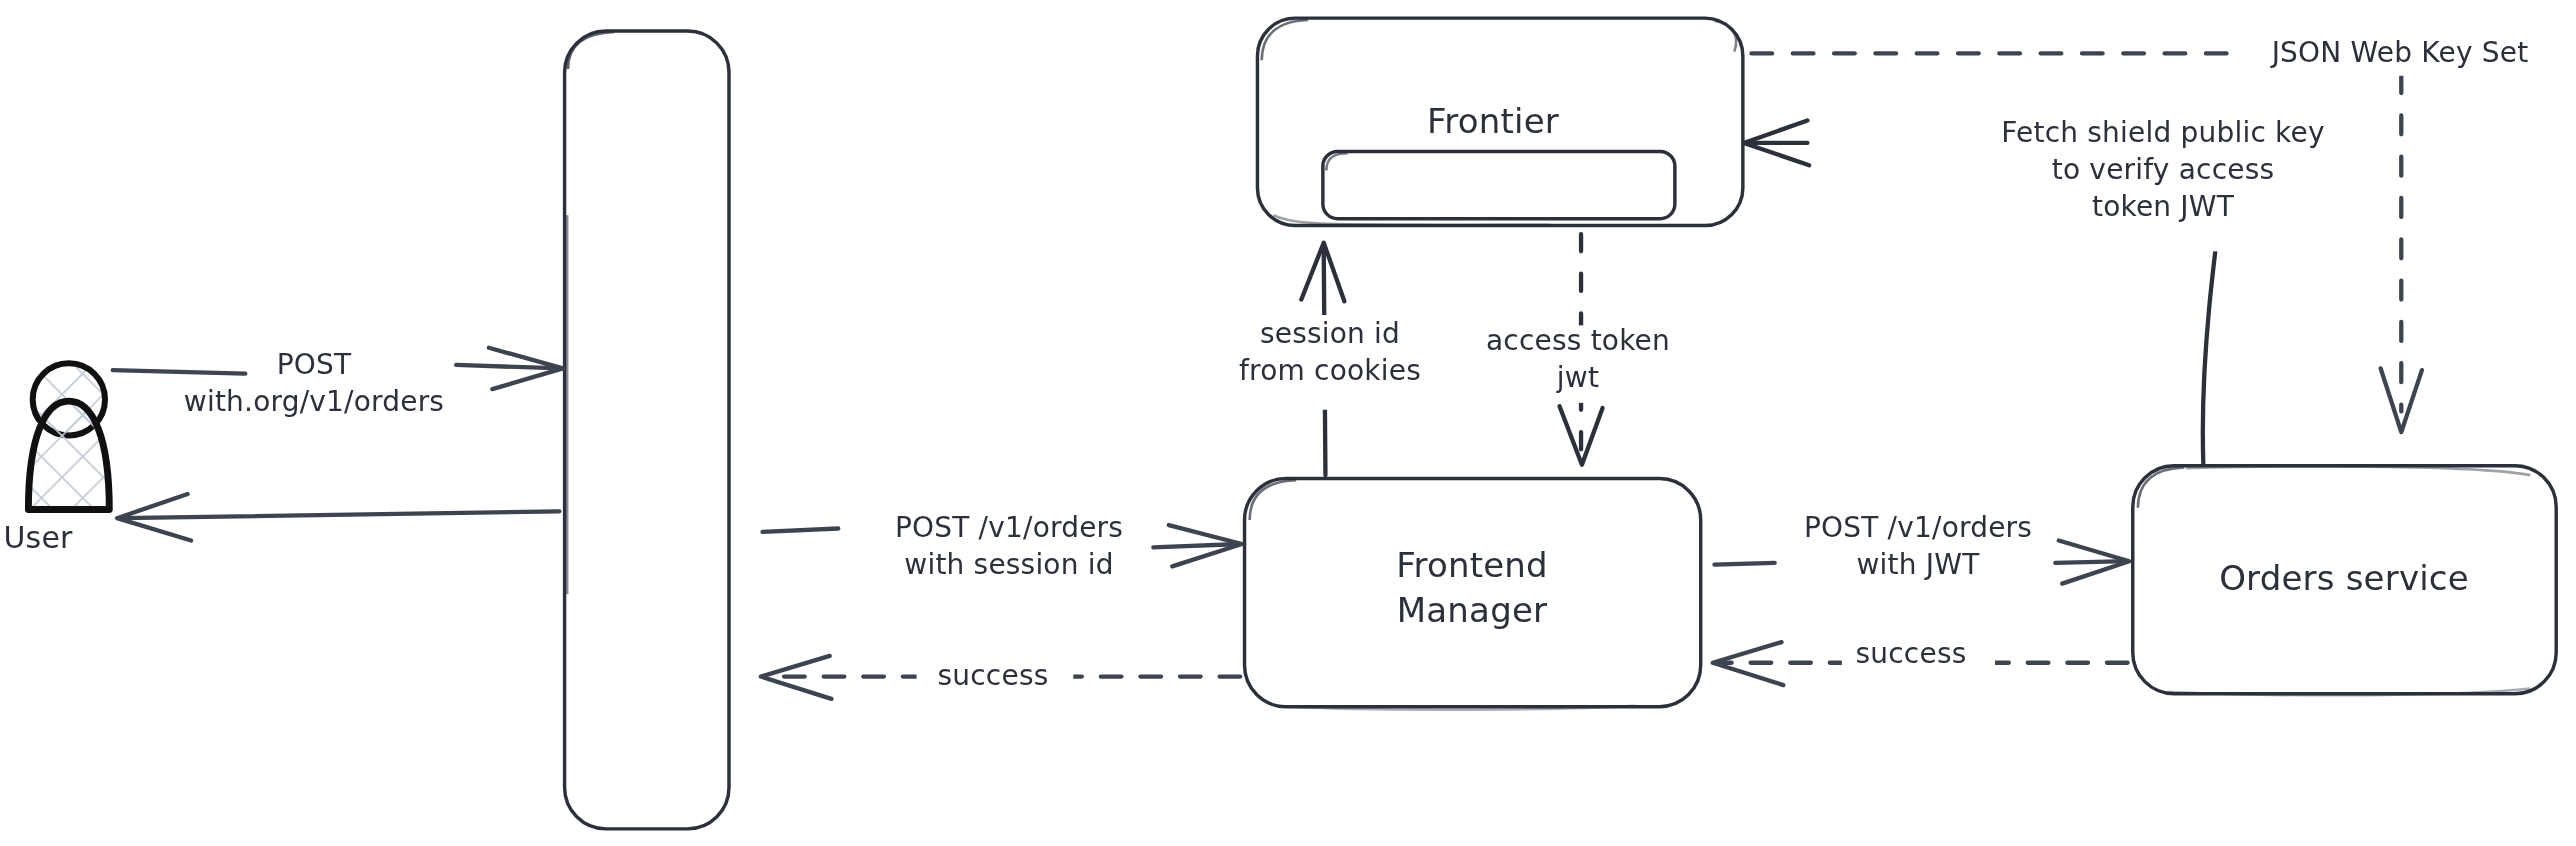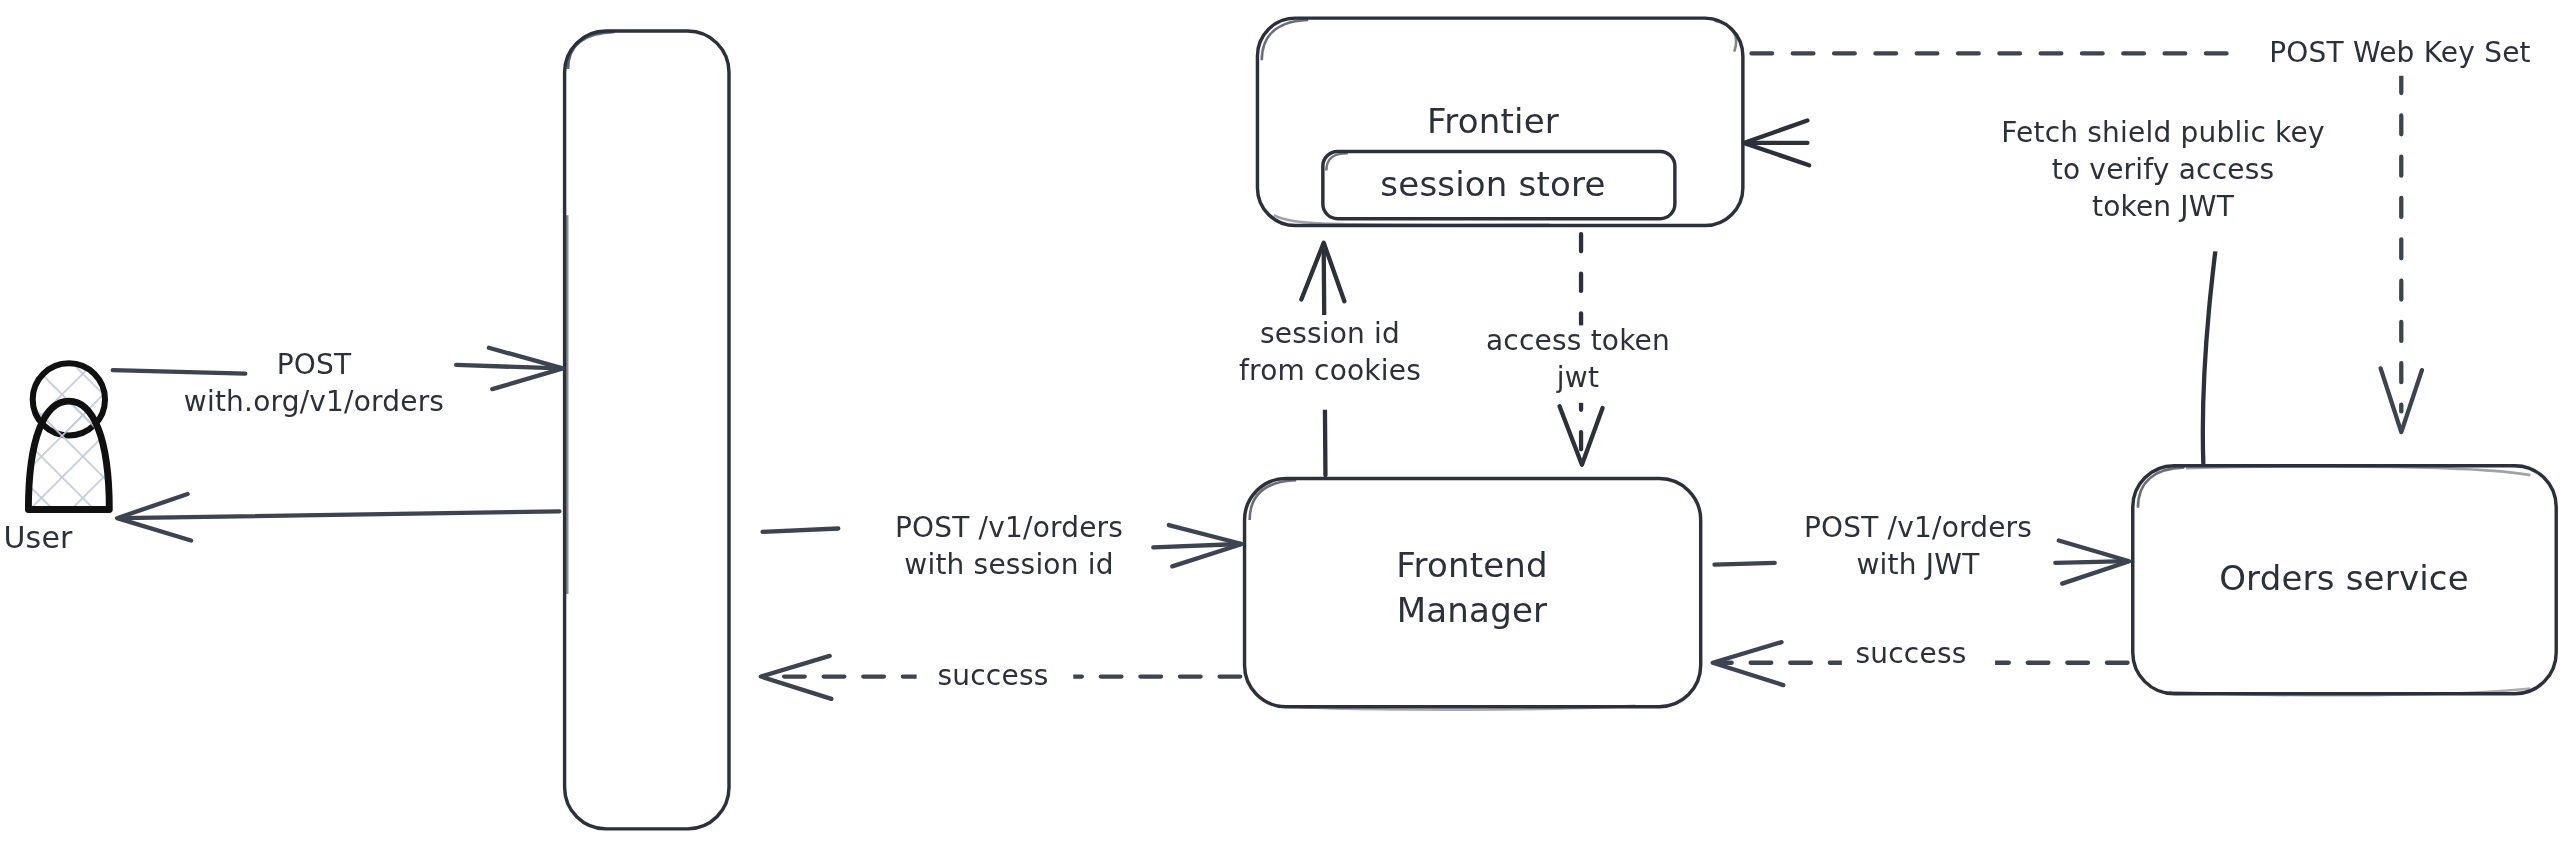--- a/index.html
+++ b/index.html
@@ -164,21 +164,20 @@
       <path d="M 2766 428 L 2790 502 L 2814 430" fill="none" stroke="#3d4450" stroke-width="5" stroke-linecap="round" stroke-linejoin="round"></path>
       <rect x="2598" y="38" width="392" height="50" fill="#ffffff"></rect>
     </g>
   </svg>
 
   <div class="actor-label centered" style="left:38px; top:538px;">User</div>
 
 
   <div class="node-label centered" style="left:1493px; top:121px; width:361px;">Frontier</div>
 
-  <div class="node-label centered" style="left:1493px; top:184px; width:327px;">session store</div>
 
   <div class="node-label centered" style="left:1472px; top:588px; width:379px;">Frontend
 Manager</div>
 
   <div class="node-label centered" style="left:2344px; top:578px; width:379px;">Orders service</div>
 
   <div class="edge-label centered" style="left:314px; top:384px; width:361px;">POST
 with.org/v1/orders</div>
 
   <div class="edge-label centered" style="left:1009px; top:547px; width:318px;">POST /v1/orders
@@ -194,16 +193,16 @@
   <div class="edge-label centered" style="left:1330px; top:353px; width:224px;">session id
 from cookies</div>
 
   <div class="edge-label centered" style="left:1578px; top:360px; width:232px;">access token
 jwt</div>
 
   <div class="edge-label centered" style="left:2163px; top:170px; width:405px;">Fetch shield public key
 to verify access
 token JWT</div>
 
-  <div class="edge-label centered" style="left:2400px; top:53px; width:344px;">POST Web Key Set</div>
+  <div class="edge-label centered" style="left:2400px; top:53px; width:344px;">JSON Web Key Set</div>
 
 </div>
 
 
 </body></html>

